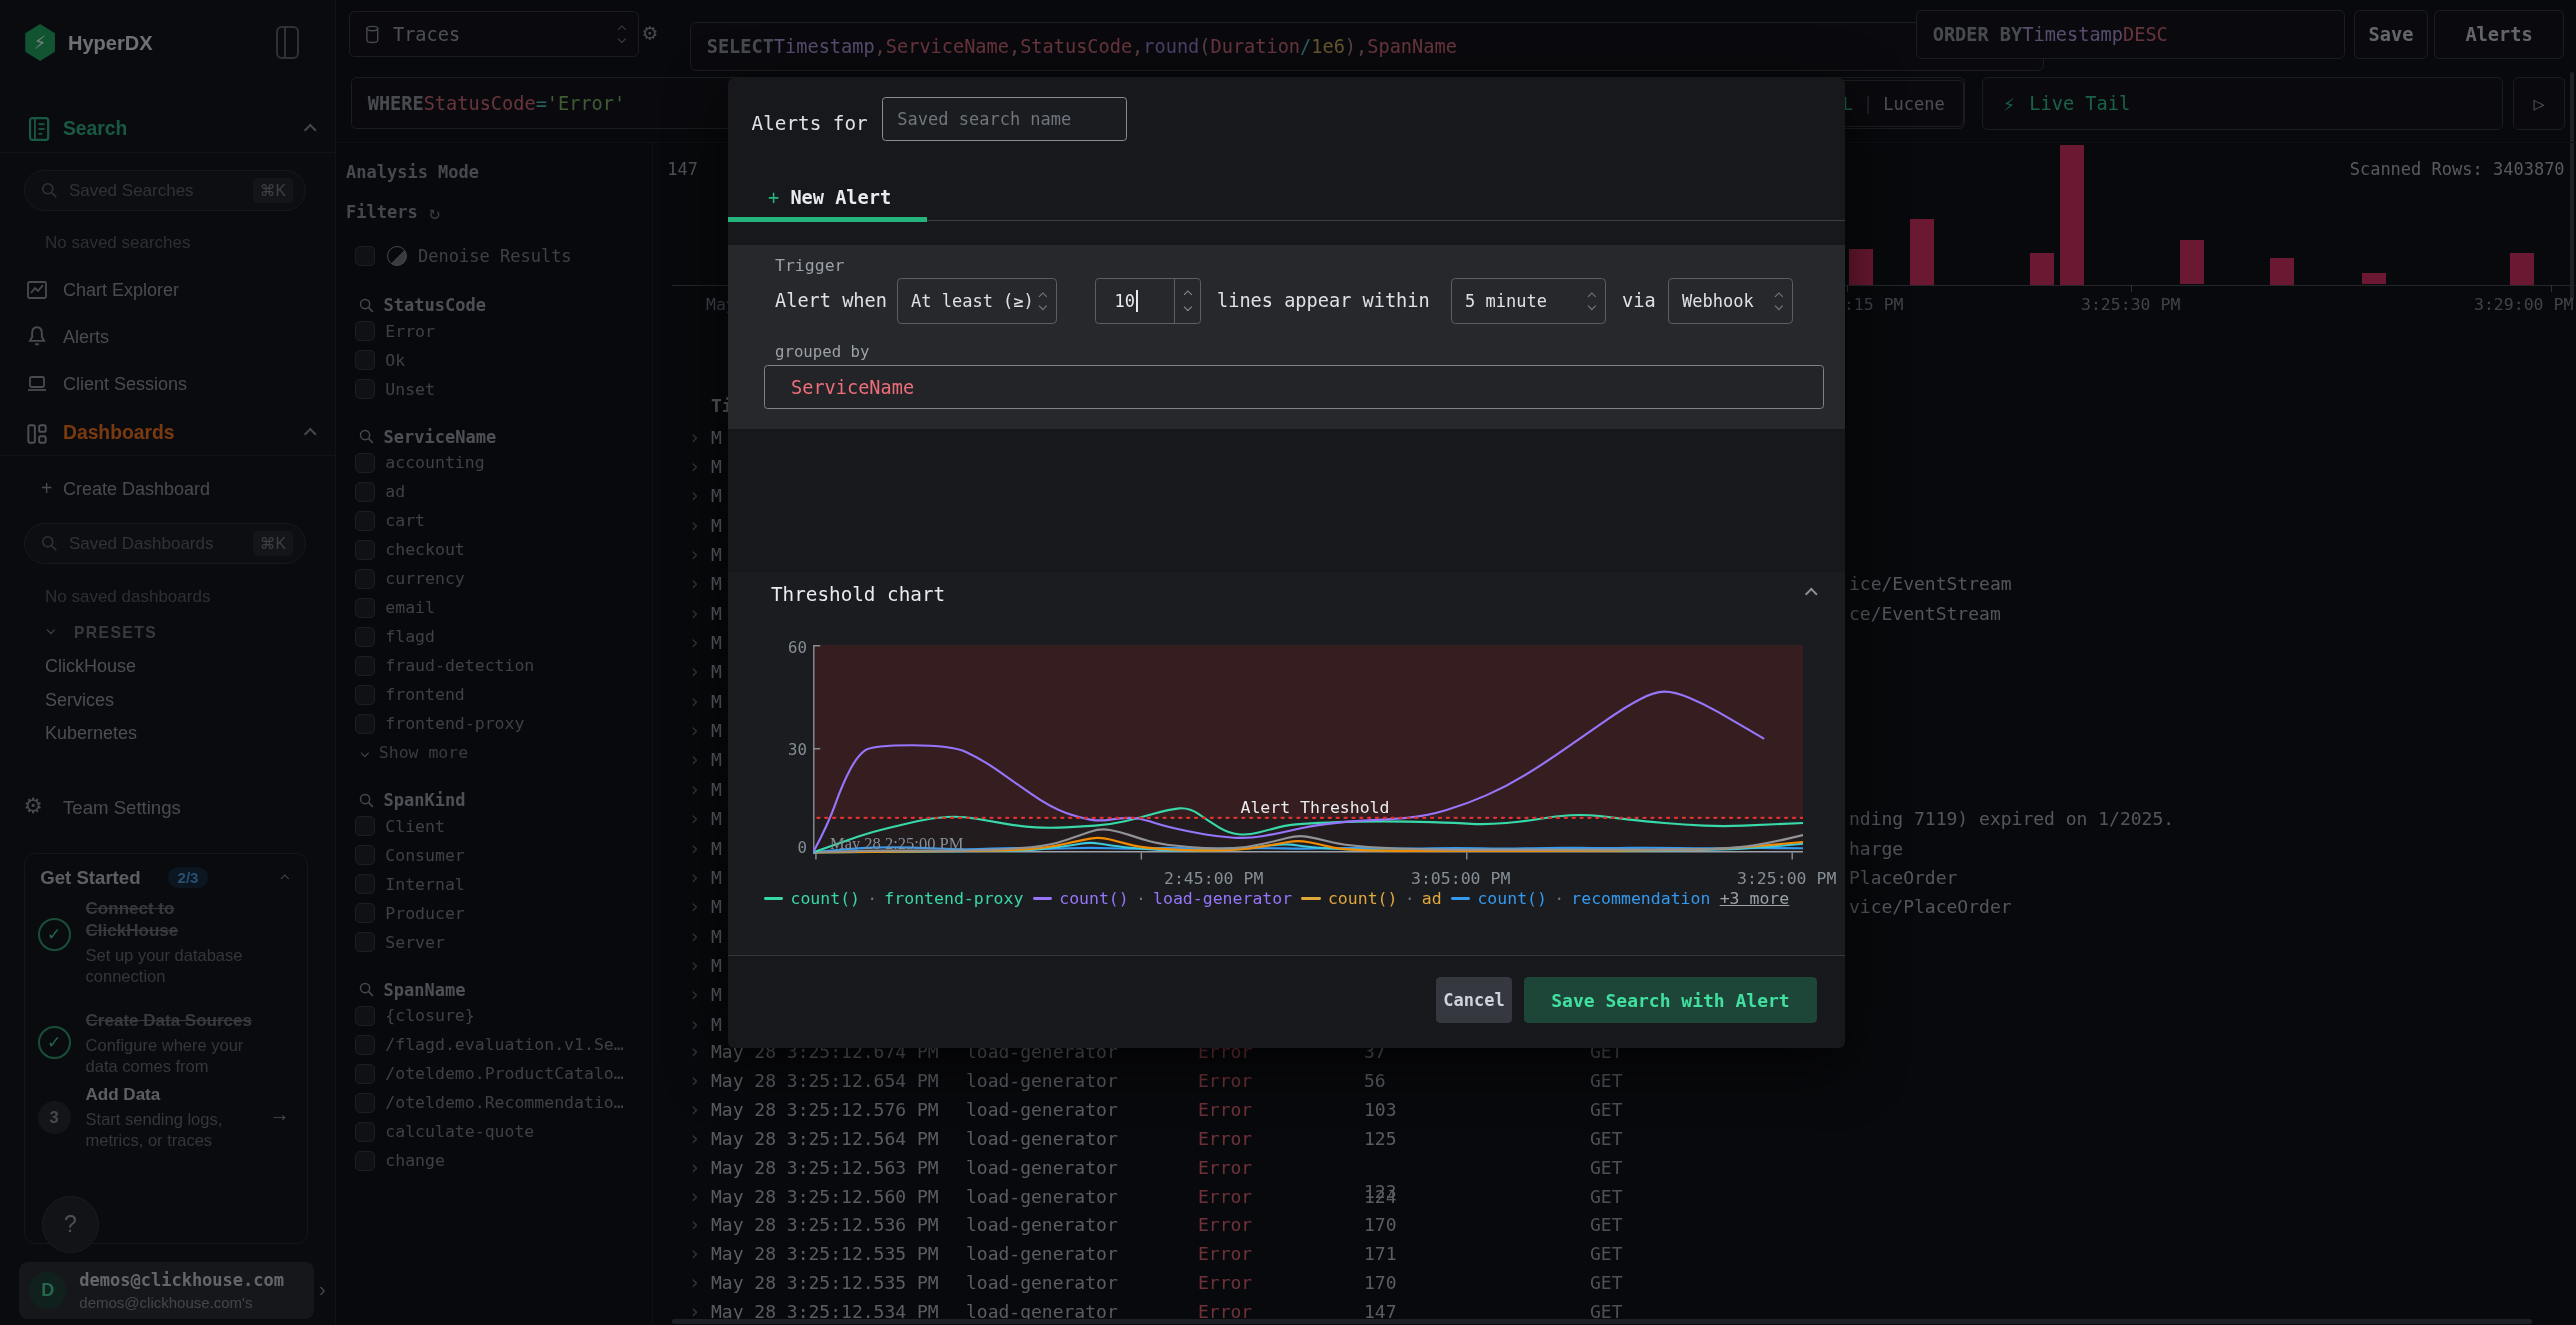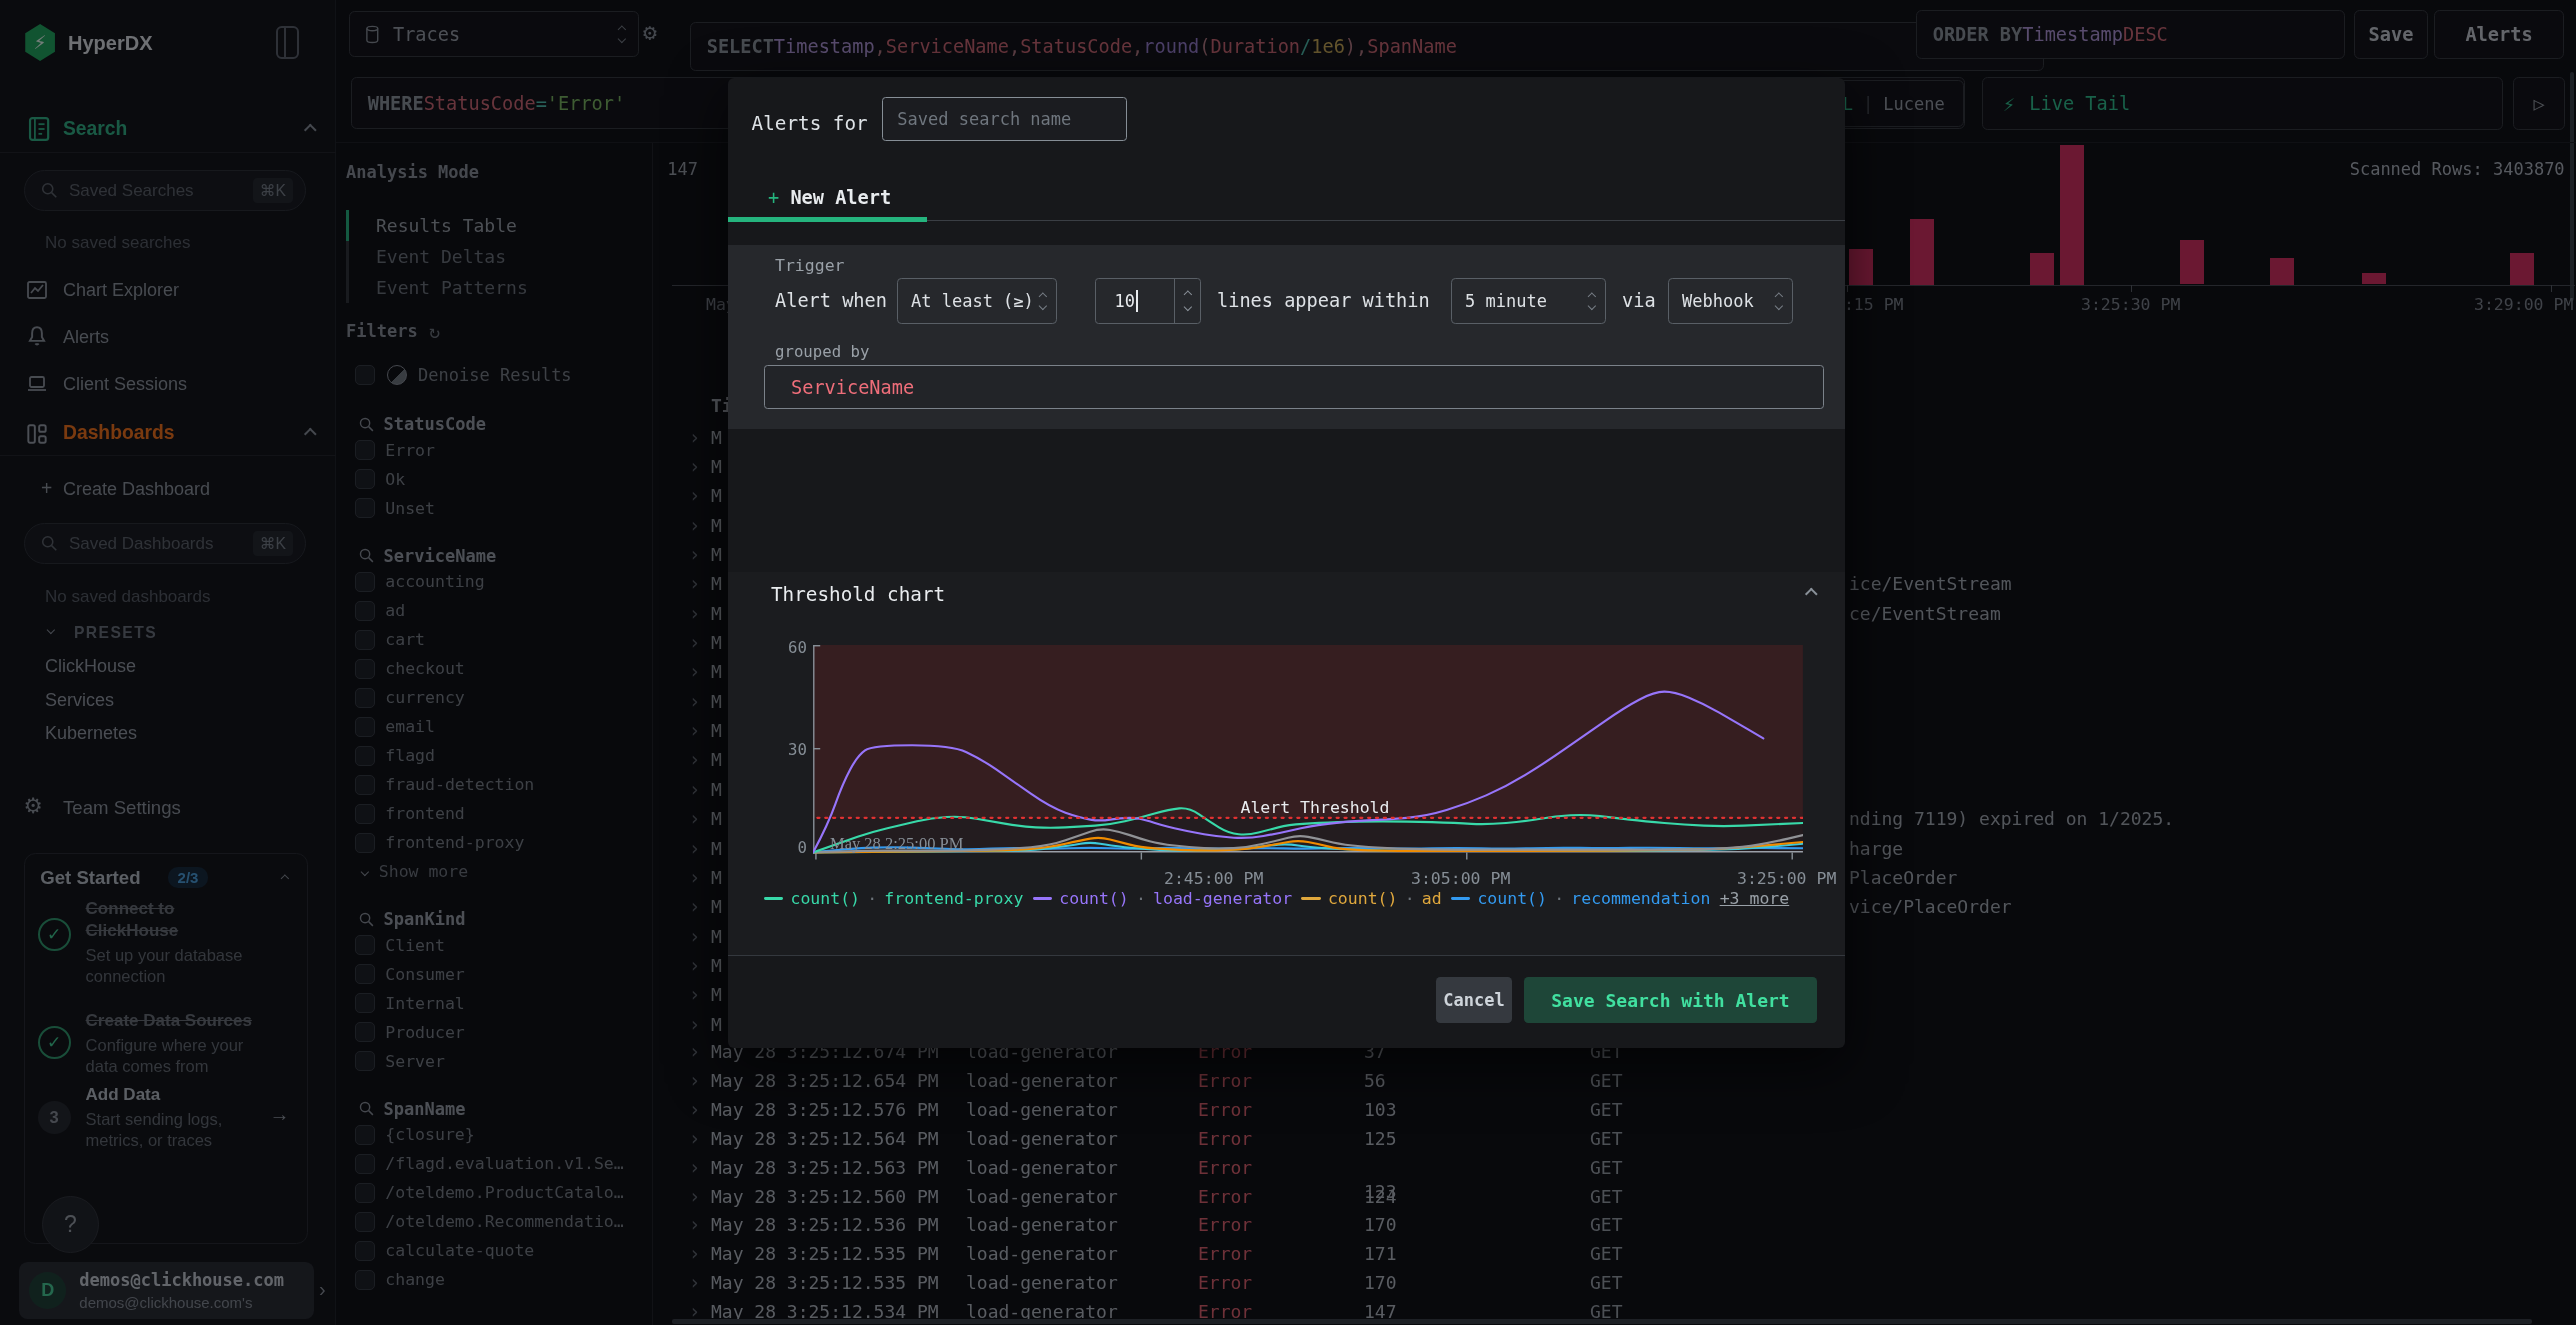--- a/index.html
+++ b/index.html
@@ -285,25 +285,20 @@
     <span style="color:#2ec48e;font-size:18.6px">Live Tail</span>
   </div>
   <div class="tb-box" style="left:2513px;top:77px;width:52px;height:53px;display:flex;align-items:center;justify-content:center;color:#9aa0a8;font-size:18.6px">▷</div>
   <div class="abs" style="left:2570px;top:72px;width:4.3px;height:229px;border-radius:2.1px;background:#3a3f46"></div>
 
   <div class="abs" style="left:336px;top:142px;width:2240px;height:1.4px;background:#191c20"></div>
   <div class="abs" style="left:652px;top:143px;width:1.4px;height:1182px;background:#1e2125"></div>
 
   <div class="fpanel">
     <div class="panel-title">Analysis Mode</div>
-    <div class="mode-tabs" id="mode-tabs">
-        <div class="mode-row active">Results Table</div>
-        <div class="mode-row">Event Deltas</div>
-        <div class="mode-row">Event Patterns</div>
-      </div>
     <div class="filters-title">
       <span class="panel-title">Filters</span>
       <span class="refresh">↻</span>
     </div>
     <div class="denoise">
       <span class="f-cb"></span>
       <span class="denoise-ico"></span>
       <span style="font-size:17px;color:#798087">Denoise Results</span>
     </div>
     <div id="filter-groups">

